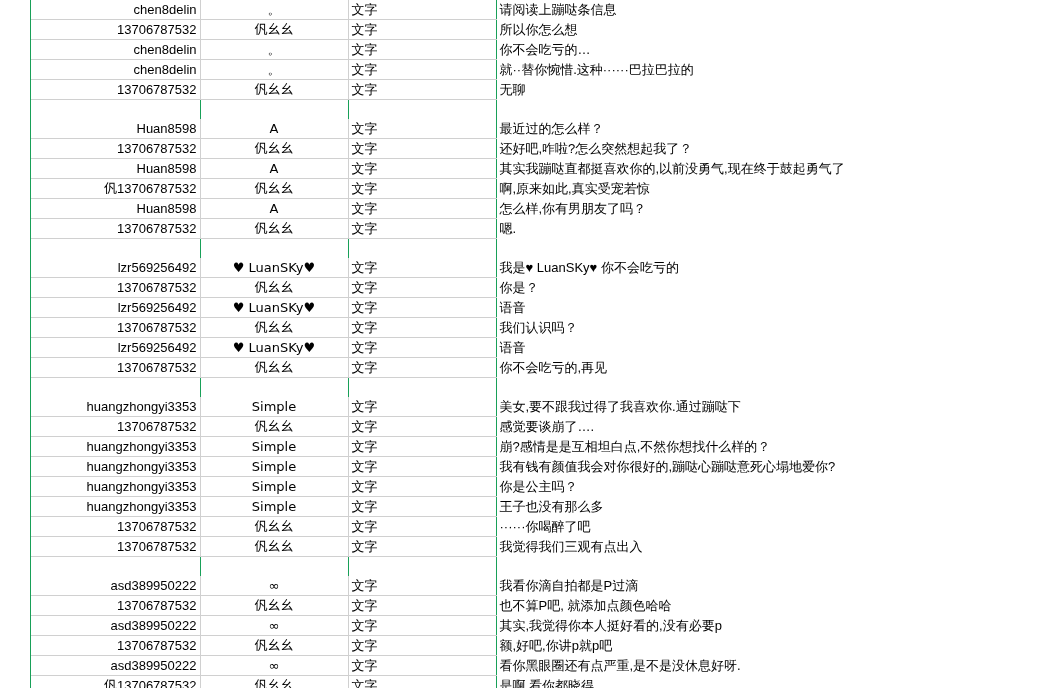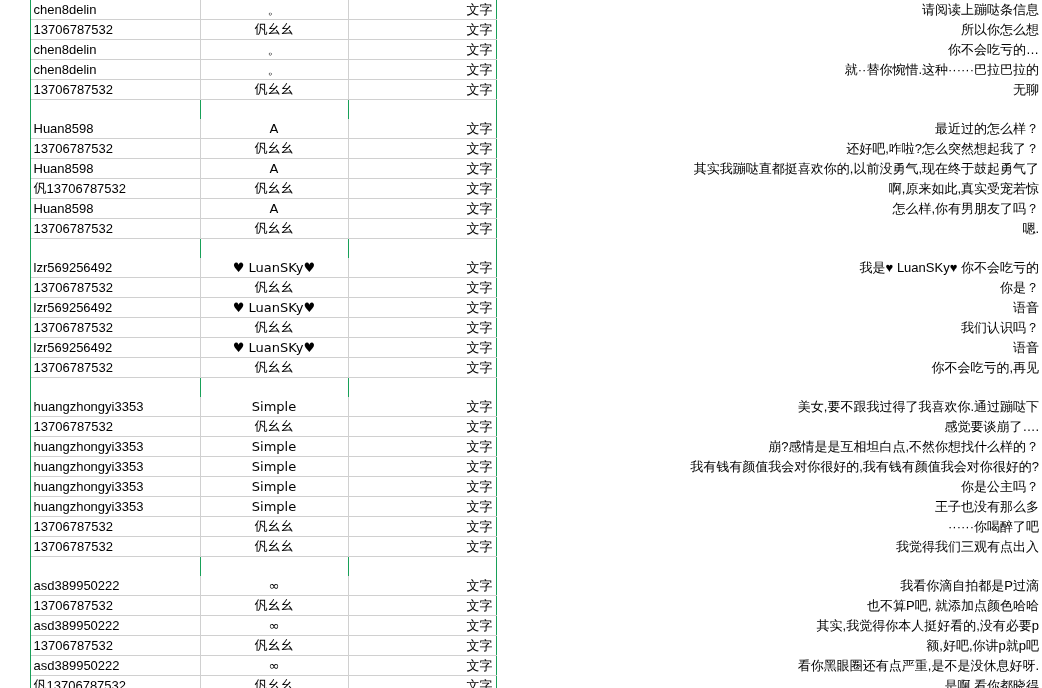--- a/index.html
+++ b/index.html
@@ -35,34 +35,33 @@
   col.c-d { width: 148px; }
   col.c-e { width: 546px; }
 
   td.col-a {
     border-right: 1px solid #18a058;
     background: #ffffff;
   }
   td.col-b {
     border-right: 1px solid #d0d0d0;
     border-bottom: 1px solid #d0d0d0;
-    text-align: left;
+    text-align: right;
   }
   td.col-c {
     border-right: 1px solid #d0d0d0;
     border-bottom: 1px solid #d0d0d0;
     text-align: center;
   }
   td.col-d {
     border-right: 1px solid #18a058;
     border-bottom: 1px solid #d0d0d0;
-    text-align: right;
+    text-align: left;
   }
   td.col-e {
-    text-align: right;
     padding-right: 10px;
     border-bottom: 1px solid #ffffff;
   }
   tr.spacer td {
     height: 19px;
     border-bottom: none;
     background: #ffffff;
   }
   tr.spacer td.col-b,
   tr.spacer td.col-c,
@@ -248,21 +247,21 @@
         <td class="col-b">huangzhongyi3353</td>
         <td class="col-c sym">Simple</td>
         <td class="col-d">文字</td>
         <td class="col-e">崩?感情是是互相坦白点,不然你想找什么样的？</td>
       </tr>
       <tr>
         <td class="col-a"></td>
         <td class="col-b">huangzhongyi3353</td>
         <td class="col-c sym">Simple</td>
         <td class="col-d">文字</td>
-        <td class="col-e">我有钱有颜值我会对你很好的,我有钱有颜值我会对你很好的?</td>
+        <td class="col-e">我有钱有颜值我会对你很好的,蹦哒心蹦哒意死心塌地爱你?</td>
       </tr>
       <tr>
         <td class="col-a"></td>
         <td class="col-b">huangzhongyi3353</td>
         <td class="col-c sym">Simple</td>
         <td class="col-d">文字</td>
         <td class="col-e">你是公主吗？</td>
       </tr>
       <tr>
         <td class="col-a"></td>

